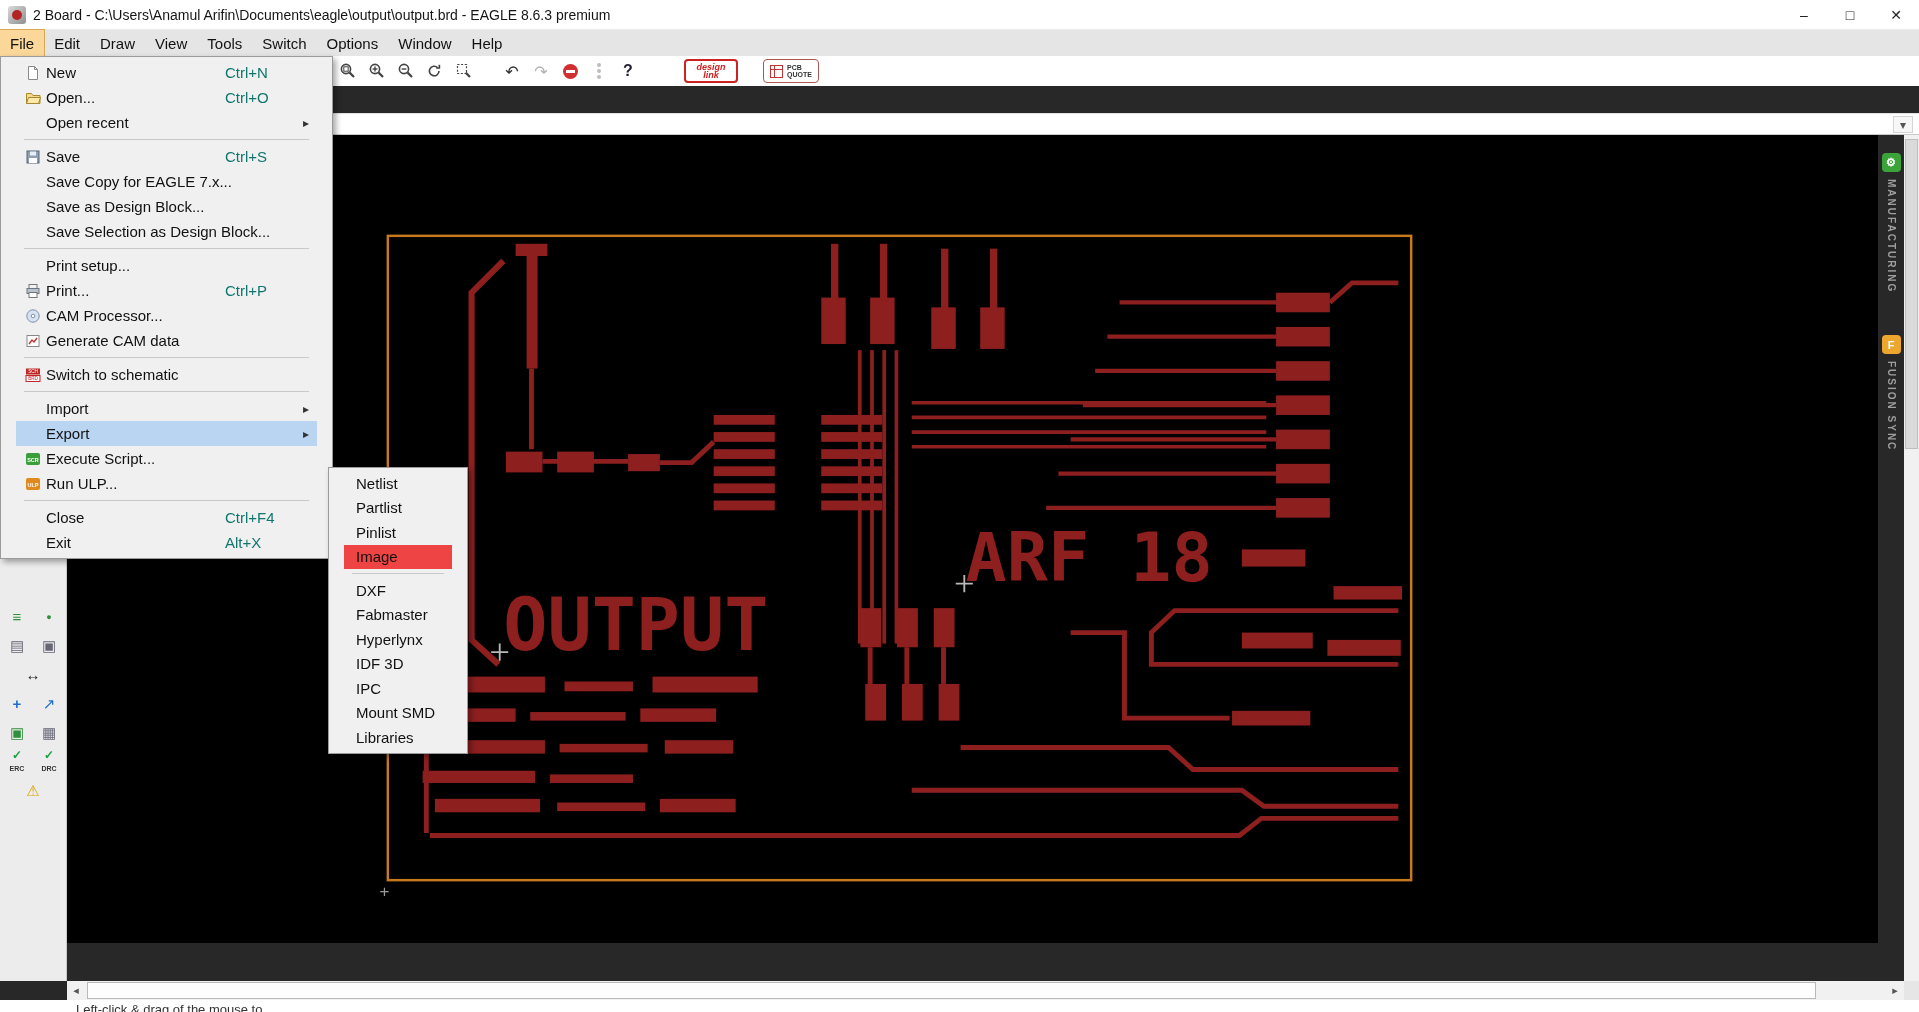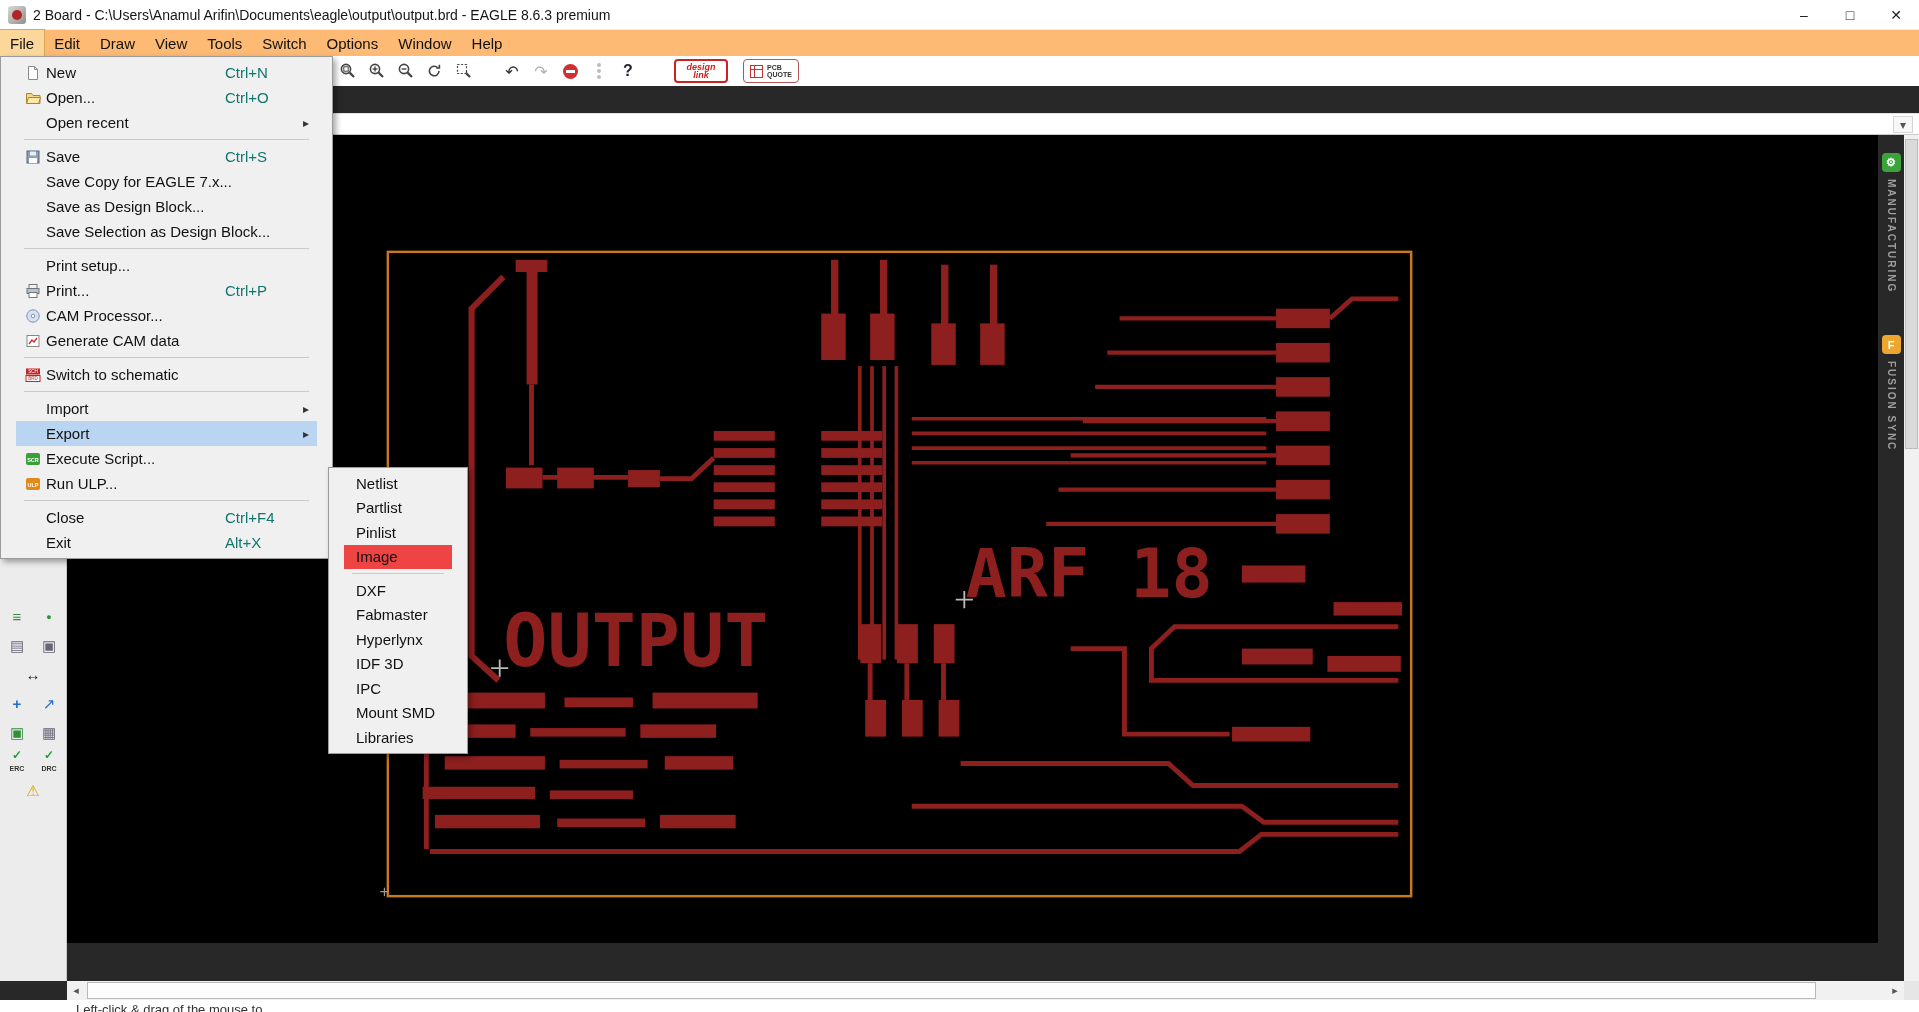--- a/index.html
+++ b/index.html
@@ -12,37 +12,37 @@
   .app-icon{width:18px;height:18px;margin:0 7px 0 8px;border-radius:3px;
     background:linear-gradient(135deg,#d9d9d9,#8f8f8f);position:relative;flex:0 0 auto}
   .app-icon::after{content:"";position:absolute;left:4px;top:4px;width:10px;height:10px;
     border-radius:50%;background:#b32424}
   .title-text{font-size:14px;color:#151515;white-space:nowrap}
   .win-controls{margin-left:auto;display:flex;height:100%}
   .win-btn{width:46px;height:100%;display:flex;align-items:center;justify-content:center;
     font-size:14px;color:#222;cursor:default}
 
   
-  .menubar{position:absolute;top:30px;left:0;width:1919px;height:26px;background:#fdba74;
+  .menubar{position:absolute;top:30px;left:0;width:1919px;height:26px;background:#e5e5e5;
     display:flex;align-items:stretch;z-index:6;font-size:15px;color:#111}
   .mb-item{padding:0 10px;display:flex;align-items:center}
   .mb-item.active{background:#fbd89a;outline:1px solid #d9a857}
 
   
   .toolbar{position:absolute;top:56px;left:0;width:1919px;height:30px;background:#fff;
     display:flex;align-items:center;gap:5px;padding-left:336px;z-index:5}
   .tb-btn{width:24px;height:24px;display:flex;align-items:center;justify-content:center;
     background:transparent;border:none;font-size:16px;color:#333}
   .tb-btn.gray{color:#b3b3b3}
   .tb-gap{width:14px;flex:0 0 auto}
   .ico-stop{width:15px;height:15px;border-radius:50%;background:#d23030;position:relative;display:inline-block}
   .ico-stop::after{content:"";position:absolute;left:3px;top:6px;width:9px;height:3px;background:#fff}
   .ico-lights{width:8px;height:16px;display:flex;flex-direction:column;justify-content:space-between;align-items:center}
   .ico-lights i{width:4px;height:4px;border-radius:50%;background:#bdbdbd}
-  .tb-badge{height:24px;display:flex;align-items:center;justify-content:center;margin-left:10px;
+  .tb-badge{height:24px;display:flex;align-items:center;justify-content:center;margin-left:20px;
     border-radius:4px;padding:0 5px}
   .badge-designlink{border:2px solid #cc2222;flex-direction:column;line-height:8px;width:54px}
   .badge-designlink span{font-size:9px;font-weight:bold;font-style:italic;color:#cc2222}
   .badge-pcbquote{border:1px solid #b05555;gap:4px;width:56px}
   .pcb-grid{width:13px;height:13px;border:1px solid #c23333;position:relative;flex:0 0 auto}
   .pcb-grid::before{content:"";position:absolute;left:3px;top:0;bottom:0;width:1px;background:#c23333}
   .pcb-grid::after{content:"";position:absolute;top:3px;left:0;right:0;height:1px;background:#c23333}
   .badge-pcbquote .txt{display:flex;flex-direction:column;line-height:7px}
   .badge-pcbquote .txt span{font-size:7px;font-weight:bold;color:#333}
   .parambar{position:absolute;top:113px;left:0;width:1919px;height:22px;background:#fff;
@@ -54,21 +54,21 @@
   .main{position:absolute;top:135px;left:0;width:1919px;height:846px;background:#282828}
   .dock{position:absolute;left:0;top:0;width:67px;height:846px;background:#ececec;border-right:1px solid #c8c8c8}
   .dock-items{margin-top:470px;display:flex;flex-direction:column;gap:5px;align-items:center}
   .dock-row{display:flex;gap:6px;justify-content:center;width:100%}
   .dock-btn{width:26px;height:24px;display:flex;flex-direction:column;align-items:center;justify-content:center;
     font-size:15px;line-height:14px}
   .dock-btn .lbl{font-size:7px;font-weight:bold;color:#333}
   .dock-btn .chk{font-size:12px;color:#1f9d3a;font-weight:bold}
 
   .canvas{position:absolute;left:67px;top:0;width:1811px;height:808px;background:#000;overflow:hidden}
-  .board{position:absolute;left:319px;top:115px;width:1027px;height:648px}
+  .board{position:absolute;left:319px;top:99px;width:1027px;height:648px}
   .cursor-cross{position:absolute;left:309px;top:748px;width:17px;height:17px;color:#9a9a9a;
     font-size:17px;line-height:17px;text-align:center}
 
   
   .side-tabs{position:absolute;left:1878px;top:0;width:26px;height:846px;display:flex;
     flex-direction:column;align-items:center}
   .vtab{display:flex;flex-direction:column;align-items:center;gap:7px}
   .vtab-ico{width:19px;height:19px;border-radius:4px;display:flex;align-items:center;justify-content:center;
     color:#fff;font-size:11px;font-weight:bold}
   .vtab-ico.green{background:#3aa43a}

